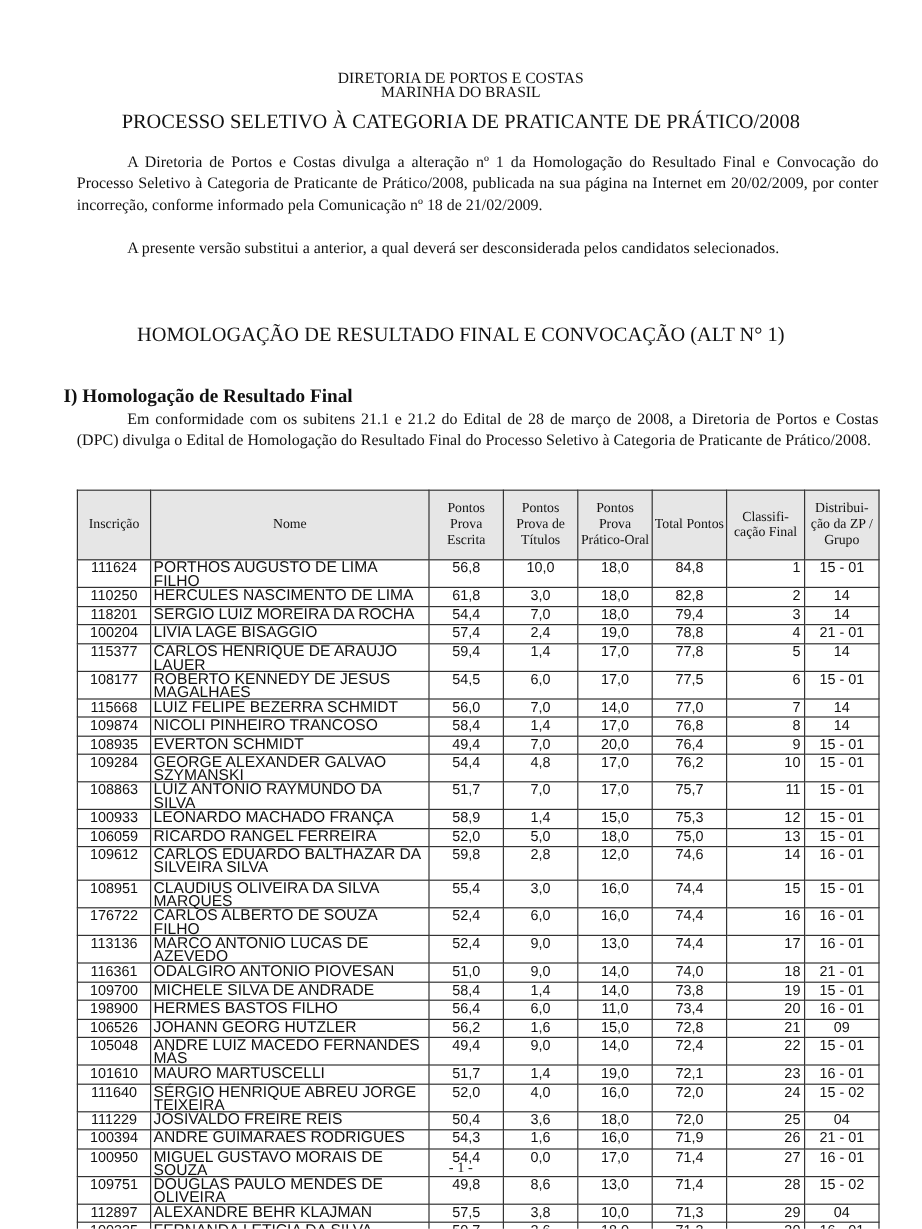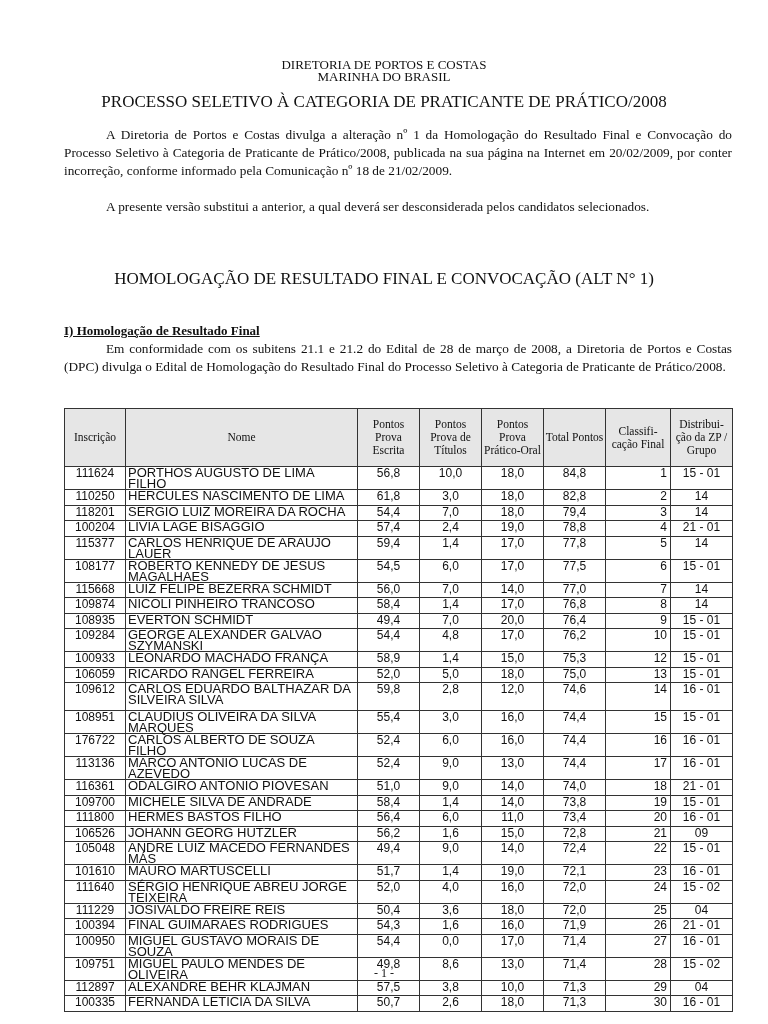--- a/index.html
+++ b/index.html
@@ -8,21 +8,21 @@
   .org { position: absolute; left: 0; width: 768px; text-align: center; font-size: 13px; line-height: 16px; }
   #org1 { top: 35px; margin-top: 34px; }
   #org2 { top: 57px; }
   .title { position: absolute; left: 0; width: 768px; text-align: center; font-size: 17px; line-height: 20px; }
   #title1 { top: 92px; }
   #title2 { top: 269px; }
   .para { position: absolute; left: 64px; width: 668px; font-size: 13.3px; line-height: 18px; text-align: justify; }
   .para .indent { display: inline-block; width: 42px; }
   #para1 { top: 126px; }
   #para2 { top: 198px; }
-  #section-heading { position: absolute; left: 64px; top: 322px; font-size: 13px; font-weight: bold; text-decoration: underline; line-height: 18px; }
+  #section-heading { position: absolute; left: 53px; top: 322px; font-size: 16px; font-weight: bold; line-height: 18px; }
   #para3 { top: 340px; }
 
   table.results { position: absolute; left: 64px; top: 408px; border-collapse: collapse; table-layout: fixed; width: 668px; }
   table.results th { background: #e6e6e6; font-family: "Liberation Serif", "DejaVu Serif", serif; font-weight: normal; font-size: 11.5px; line-height: 13px; border: 1px solid #333; padding: 0 1px; height: 57px; text-align: center; vertical-align: middle; }
   table.results td { border: 1px solid #333; font-family: "Liberation Sans", "DejaVu Sans", sans-serif; font-size: 12px; line-height: 13px; height: 14.5px; padding: 0 2px; vertical-align: top; white-space: nowrap; }
   table.results td.name { font-size: 13px; line-height: 11px; text-align: left; padding-left: 2px; white-space: normal; }
   table.results td.num { text-align: center; }
   table.results td.right { text-align: right; padding-right: 3px; }
   table.results tr.tall td { height: 27px; }
 
@@ -162,20 +162,30 @@
           <td class="num">109284</td>
           <td class="name">GEORGE ALEXANDER GALVAO SZYMANSKI</td>
           <td class="num">54,4</td>
           <td class="num">4,8</td>
           <td class="num">17,0</td>
           <td class="num">76,2</td>
           <td class="right">10</td>
           <td class="num">15 - 01</td>
         </tr>
         <tr>
+          <td class="num">108863</td>
+          <td class="name">LUIZ ANTONIO RAYMUNDO DA SILVA</td>
+          <td class="num">51,7</td>
+          <td class="num">7,0</td>
+          <td class="num">17,0</td>
+          <td class="num">75,7</td>
+          <td class="right">11</td>
+          <td class="num">15 - 01</td>
+        </tr>
+        <tr>
           <td class="num">100933</td>
           <td class="name">LEONARDO MACHADO FRANÇA</td>
           <td class="num">58,9</td>
           <td class="num">1,4</td>
           <td class="num">15,0</td>
           <td class="num">75,3</td>
           <td class="right">12</td>
           <td class="num">15 - 01</td>
         </tr>
         <tr>
@@ -242,21 +252,21 @@
           <td class="num">109700</td>
           <td class="name">MICHELE SILVA DE ANDRADE</td>
           <td class="num">58,4</td>
           <td class="num">1,4</td>
           <td class="num">14,0</td>
           <td class="num">73,8</td>
           <td class="right">19</td>
           <td class="num">15 - 01</td>
         </tr>
         <tr>
-          <td class="num">111800</td>
+          <td class="num">198900</td>
           <td class="name">HERMES BASTOS FILHO</td>
           <td class="num">56,4</td>
           <td class="num">6,0</td>
           <td class="num">11,0</td>
           <td class="num">73,4</td>
           <td class="right">20</td>
           <td class="num">16 - 01</td>
         </tr>
         <tr>
           <td class="num">106526</td>
@@ -303,41 +313,41 @@
           <td class="name">JOSIVALDO FREIRE REIS</td>
           <td class="num">50,4</td>
           <td class="num">3,6</td>
           <td class="num">18,0</td>
           <td class="num">72,0</td>
           <td class="right">25</td>
           <td class="num">04</td>
         </tr>
         <tr>
           <td class="num">100394</td>
-          <td class="name">FINAL GUIMARAES RODRIGUES</td>
+          <td class="name">ANDRE GUIMARAES RODRIGUES</td>
           <td class="num">54,3</td>
           <td class="num">1,6</td>
           <td class="num">16,0</td>
           <td class="num">71,9</td>
           <td class="right">26</td>
           <td class="num">21 - 01</td>
         </tr>
         <tr>
           <td class="num">100950</td>
           <td class="name">MIGUEL GUSTAVO MORAIS DE SOUZA</td>
           <td class="num">54,4</td>
           <td class="num">0,0</td>
           <td class="num">17,0</td>
           <td class="num">71,4</td>
           <td class="right">27</td>
           <td class="num">16 - 01</td>
         </tr>
         <tr>
           <td class="num">109751</td>
-          <td class="name">MIGUEL PAULO MENDES DE OLIVEIRA</td>
+          <td class="name">DOUGLAS PAULO MENDES DE OLIVEIRA</td>
           <td class="num">49,8</td>
           <td class="num">8,6</td>
           <td class="num">13,0</td>
           <td class="num">71,4</td>
           <td class="right">28</td>
           <td class="num">15 - 02</td>
         </tr>
         <tr>
           <td class="num">112897</td>
           <td class="name">ALEXANDRE BEHR KLAJMAN</td>

